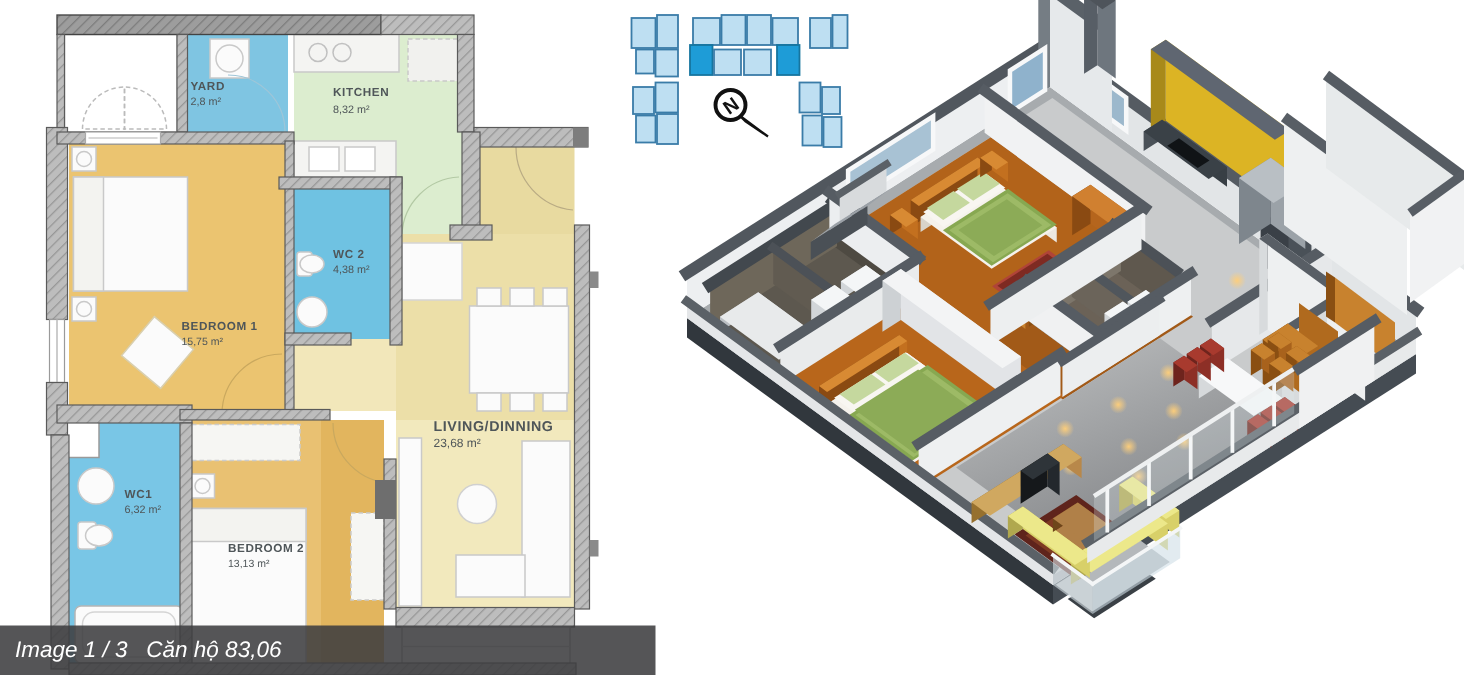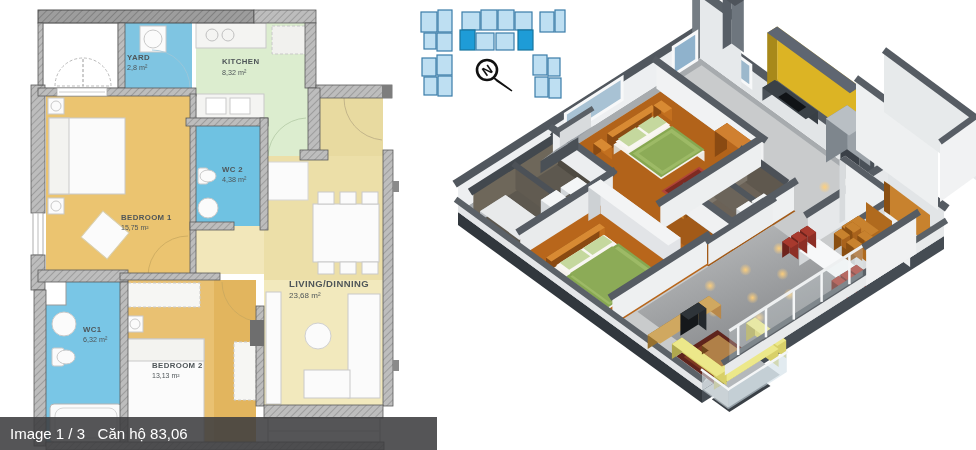--- a/index.html
+++ b/index.html
@@ -1,17 +1,17 @@
 <!DOCTYPE html>
 <html><head><meta charset="utf-8">
 <style>
 html,body{margin:0;padding:0;width:976px;height:450px;background:#ffffff;overflow:hidden;}
 #wrap{position:relative;width:976px;height:318px;font-family:"Liberation Sans",sans-serif;}
 .bar{position:absolute;top:417px;height:33px;background:rgba(62,62,64,0.88);color:#ffffff;
-font-size:15px;display:flex;align-items:center;padding-left:10px;box-sizing:border-box;}
+font-size:15px;display:flex;align-items:center;padding-left:10px;box-sizing:border-box;font-style:italic;}
 </style></head>
 <body>
 <div id="wrap">
 
 <svg width="976" height="450" viewBox="0 0 976 450" style="position:absolute;left:0;top:0">
 <defs>
 <pattern id="hatch" width="5" height="5" patternTransform="rotate(45)" patternUnits="userSpaceOnUse">
 <rect width="5" height="5" fill="#bdbdbd"></rect>
           <line x1="0" y1="0" x2="0" y2="5" stroke="#979797" stroke-width="1.7"></line>
 </pattern>

